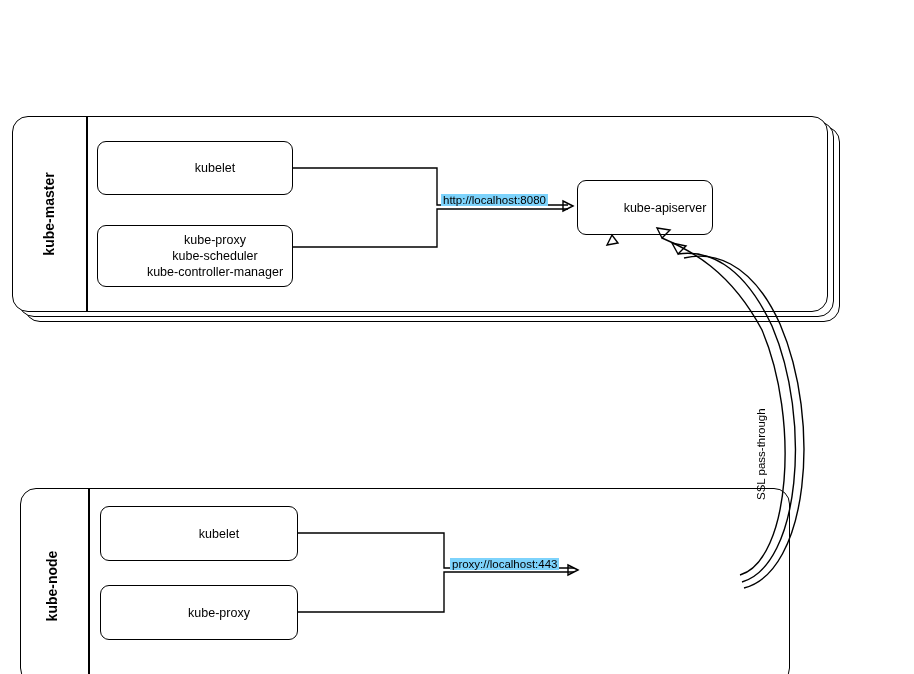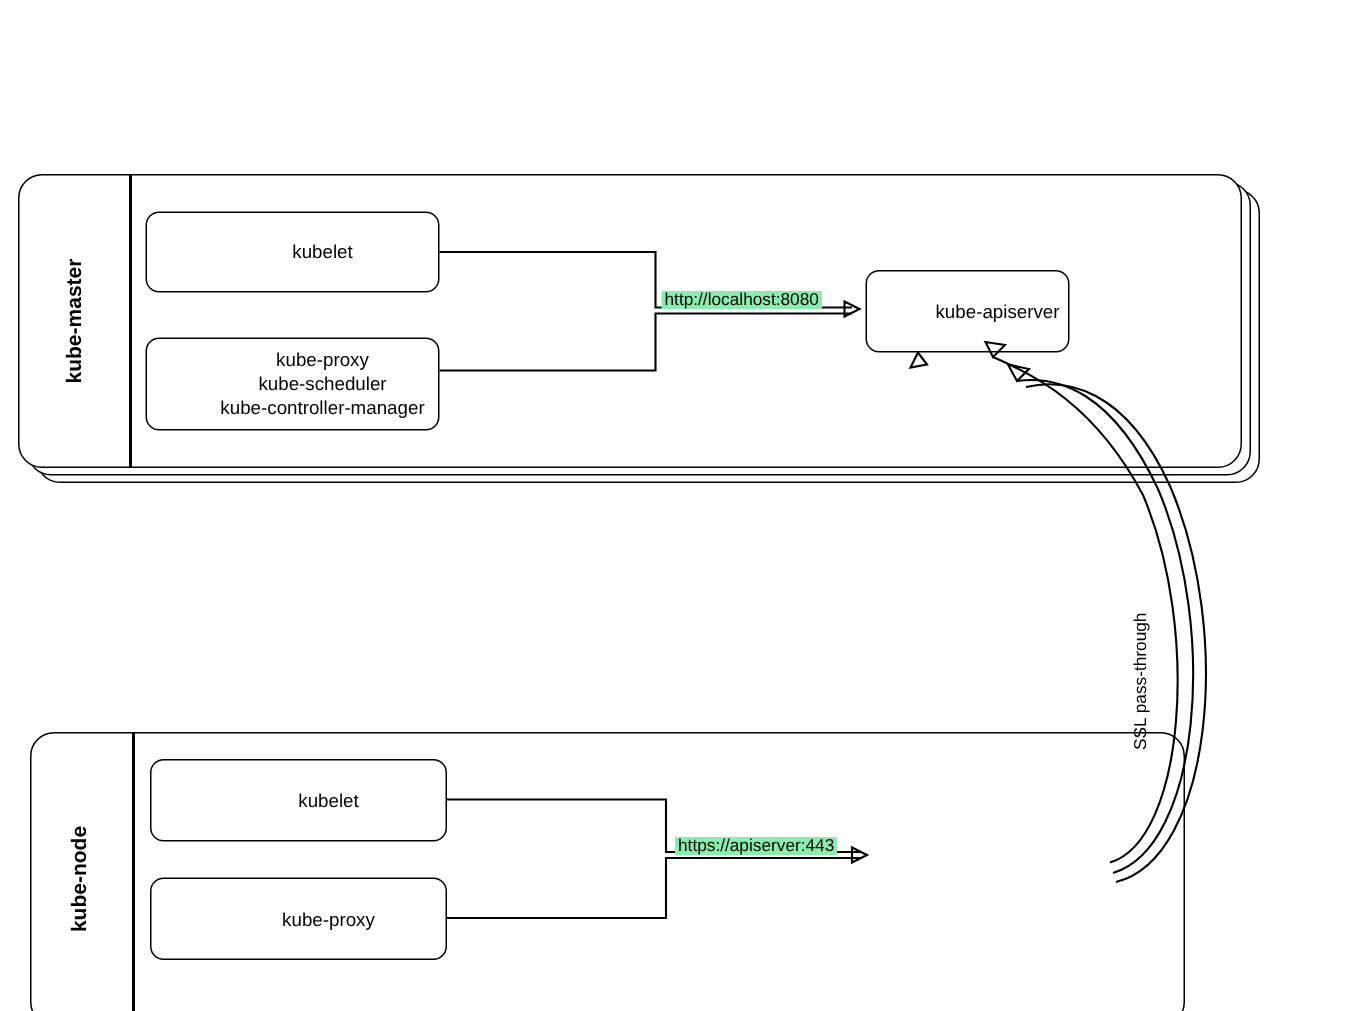--- a/index.html
+++ b/index.html
@@ -55,21 +55,21 @@
     font-size: 14px;
     font-weight: bold;
     color: #000000;
     transform-origin: center center;
     white-space: nowrap;
   }
   .edge-label {
     position: absolute;
     font-size: 11.5px;
     color: #000000;
-    background: #86efac;
+    background: #7dd3fc;
     padding: 0 2px;
     white-space: nowrap;
   }
   .rot-label {
     position: absolute;
     font-size: 11.5px;
     color: #000000;
     white-space: nowrap;
     transform: rotate(-90deg);
     transform-origin: left top;
@@ -144,17 +144,17 @@
     <path d="M742 582 C 800 565, 812 420, 772 326 C 742 262, 706 250, 678 254"></path>
     <path d="M744 588 C 808 572, 822 422, 780 324 C 750 258, 710 252, 684 258"></path>
     <path d="M662 238 L657 228 L670 230 Z" fill="#000000" stroke="none"></path>
     <path d="M678 254 L672 243 L686 246 Z" fill="#000000" stroke="none"></path>
 
     <path d="M612 235 L607 245 L618 243 Z" fill="none" stroke="none"></path>
   </svg>
 
   <div class="edge-label" style="left:441px; top:194px;">http://localhost:8080</div>
 
-  <div class="edge-label" style="left:450px; top:558px;">https://apiserver:443</div>
+  <div class="edge-label" style="left:450px; top:558px;">proxy://localhost:443</div>
 
   <div class="rot-label" style="left:755px; top:500px;">SSL pass-through</div>
 
 </div>
 
 </body></html>

